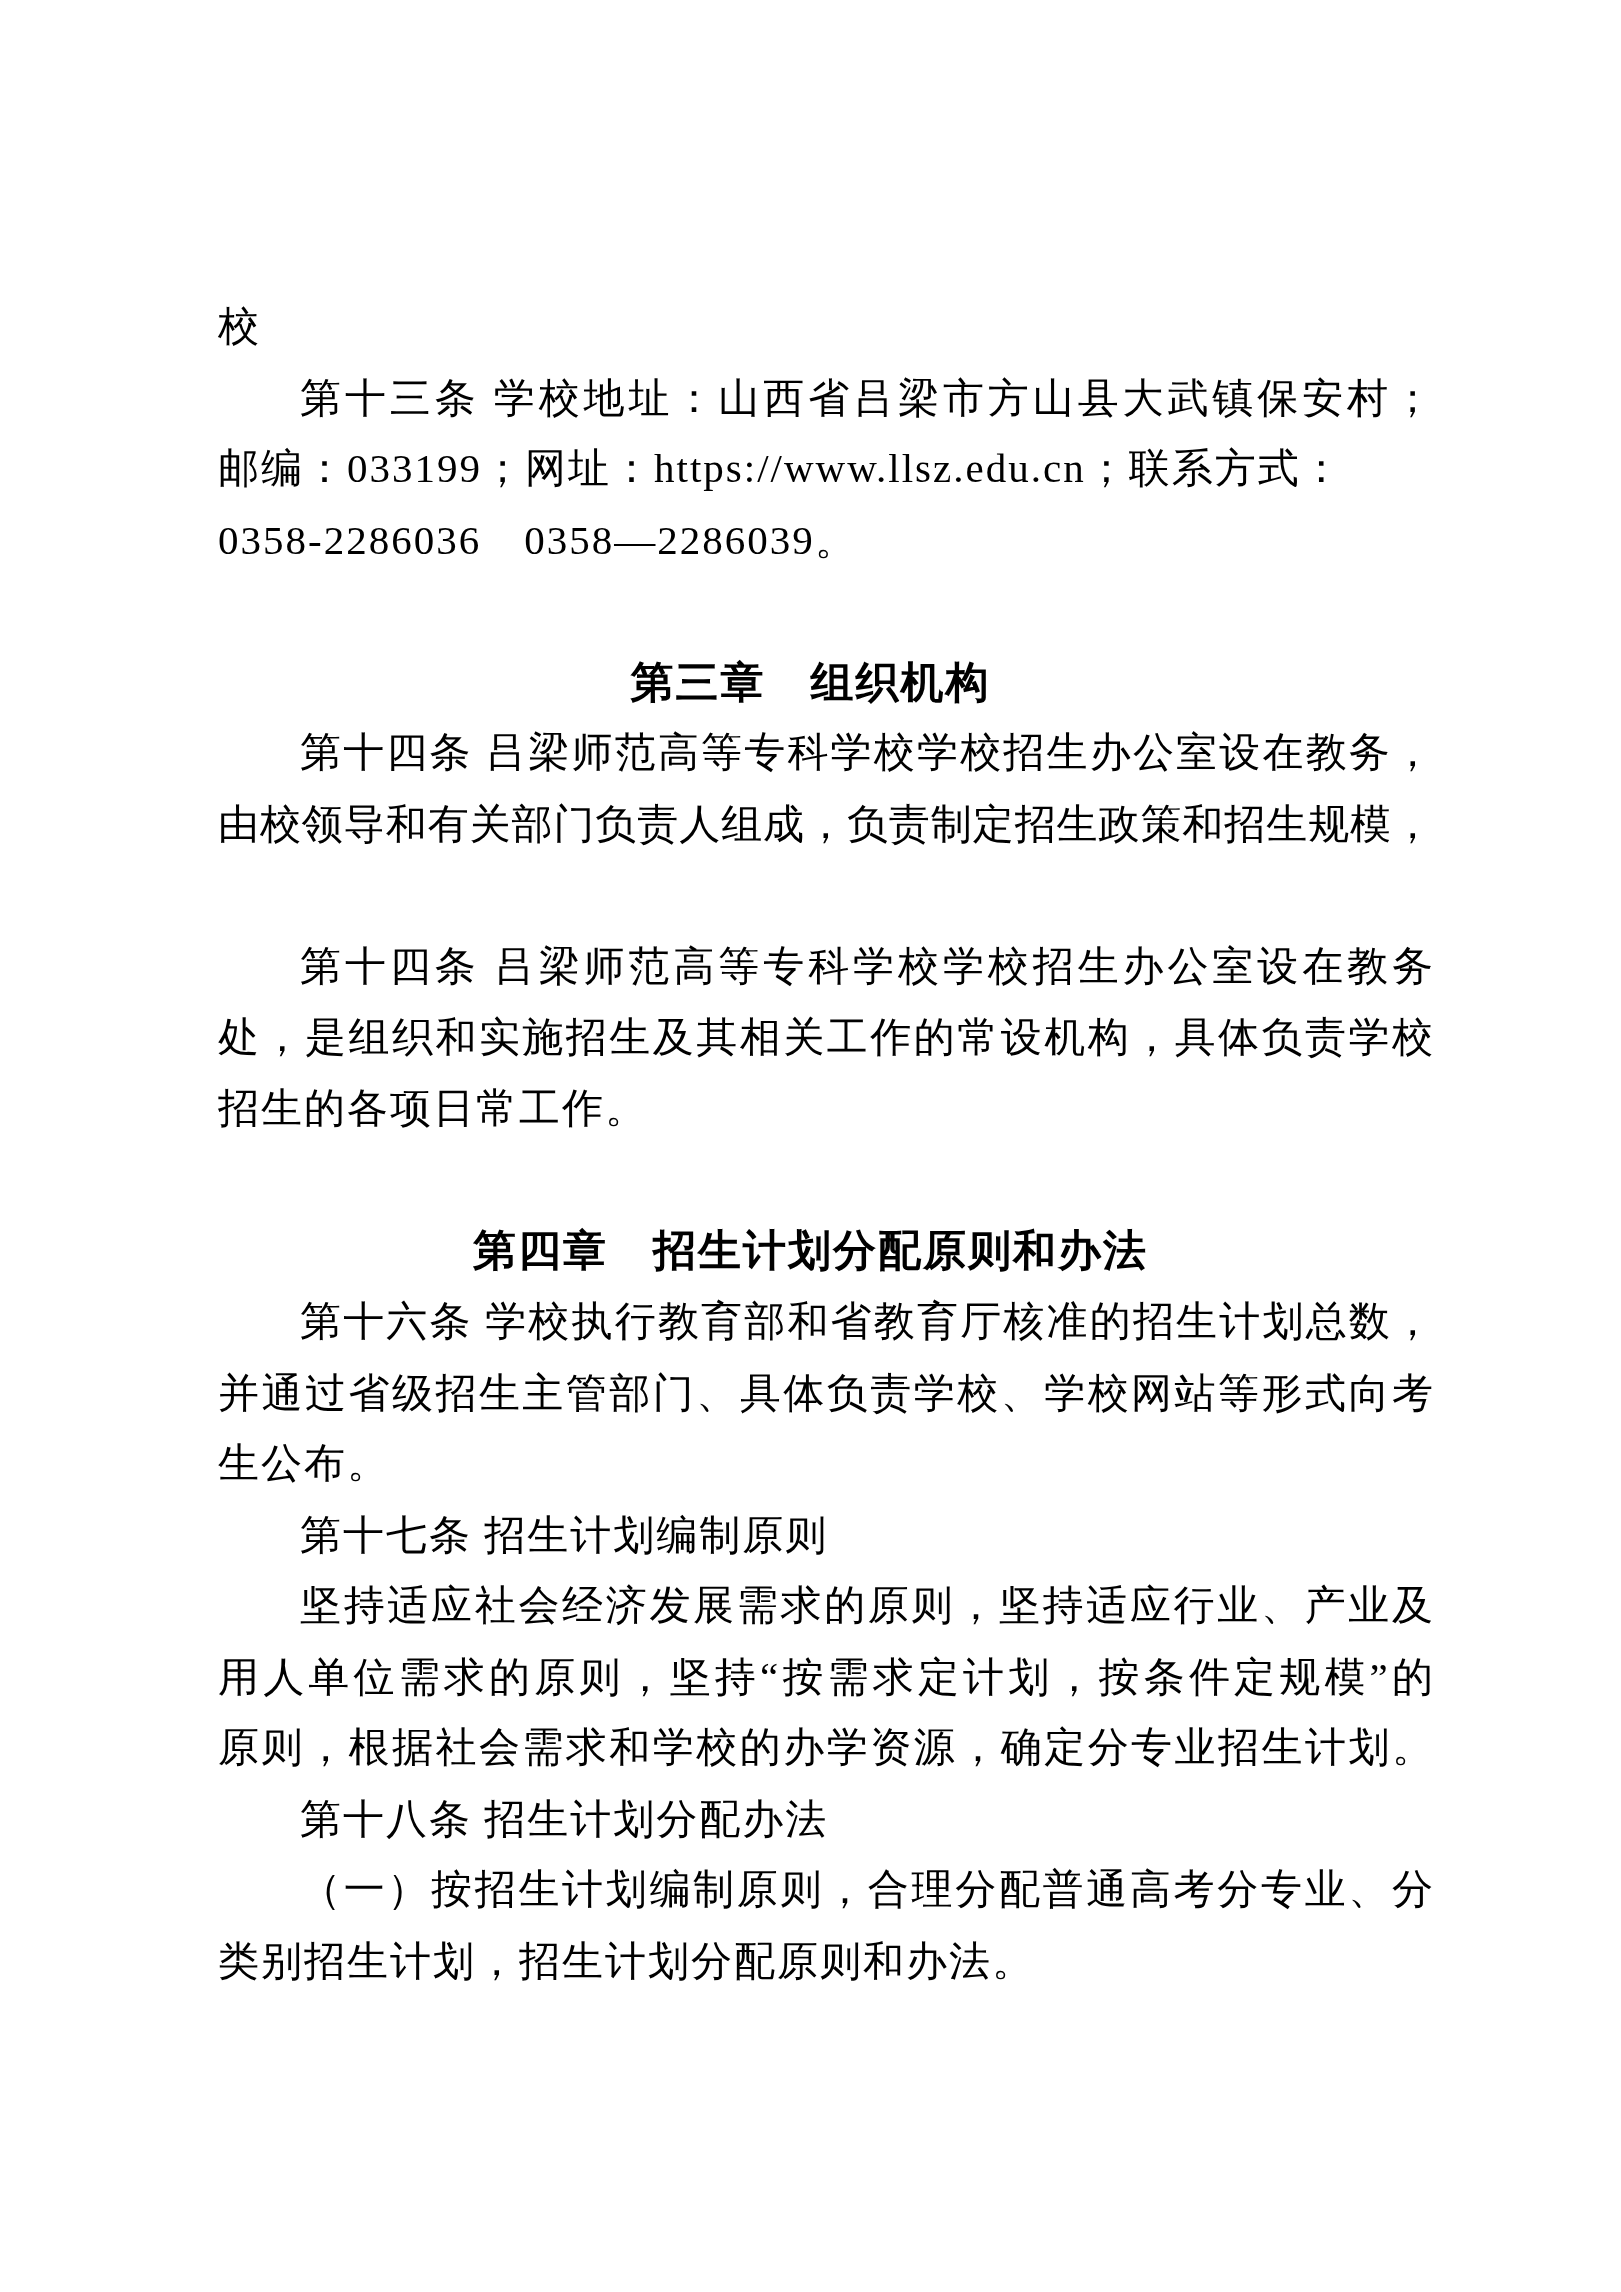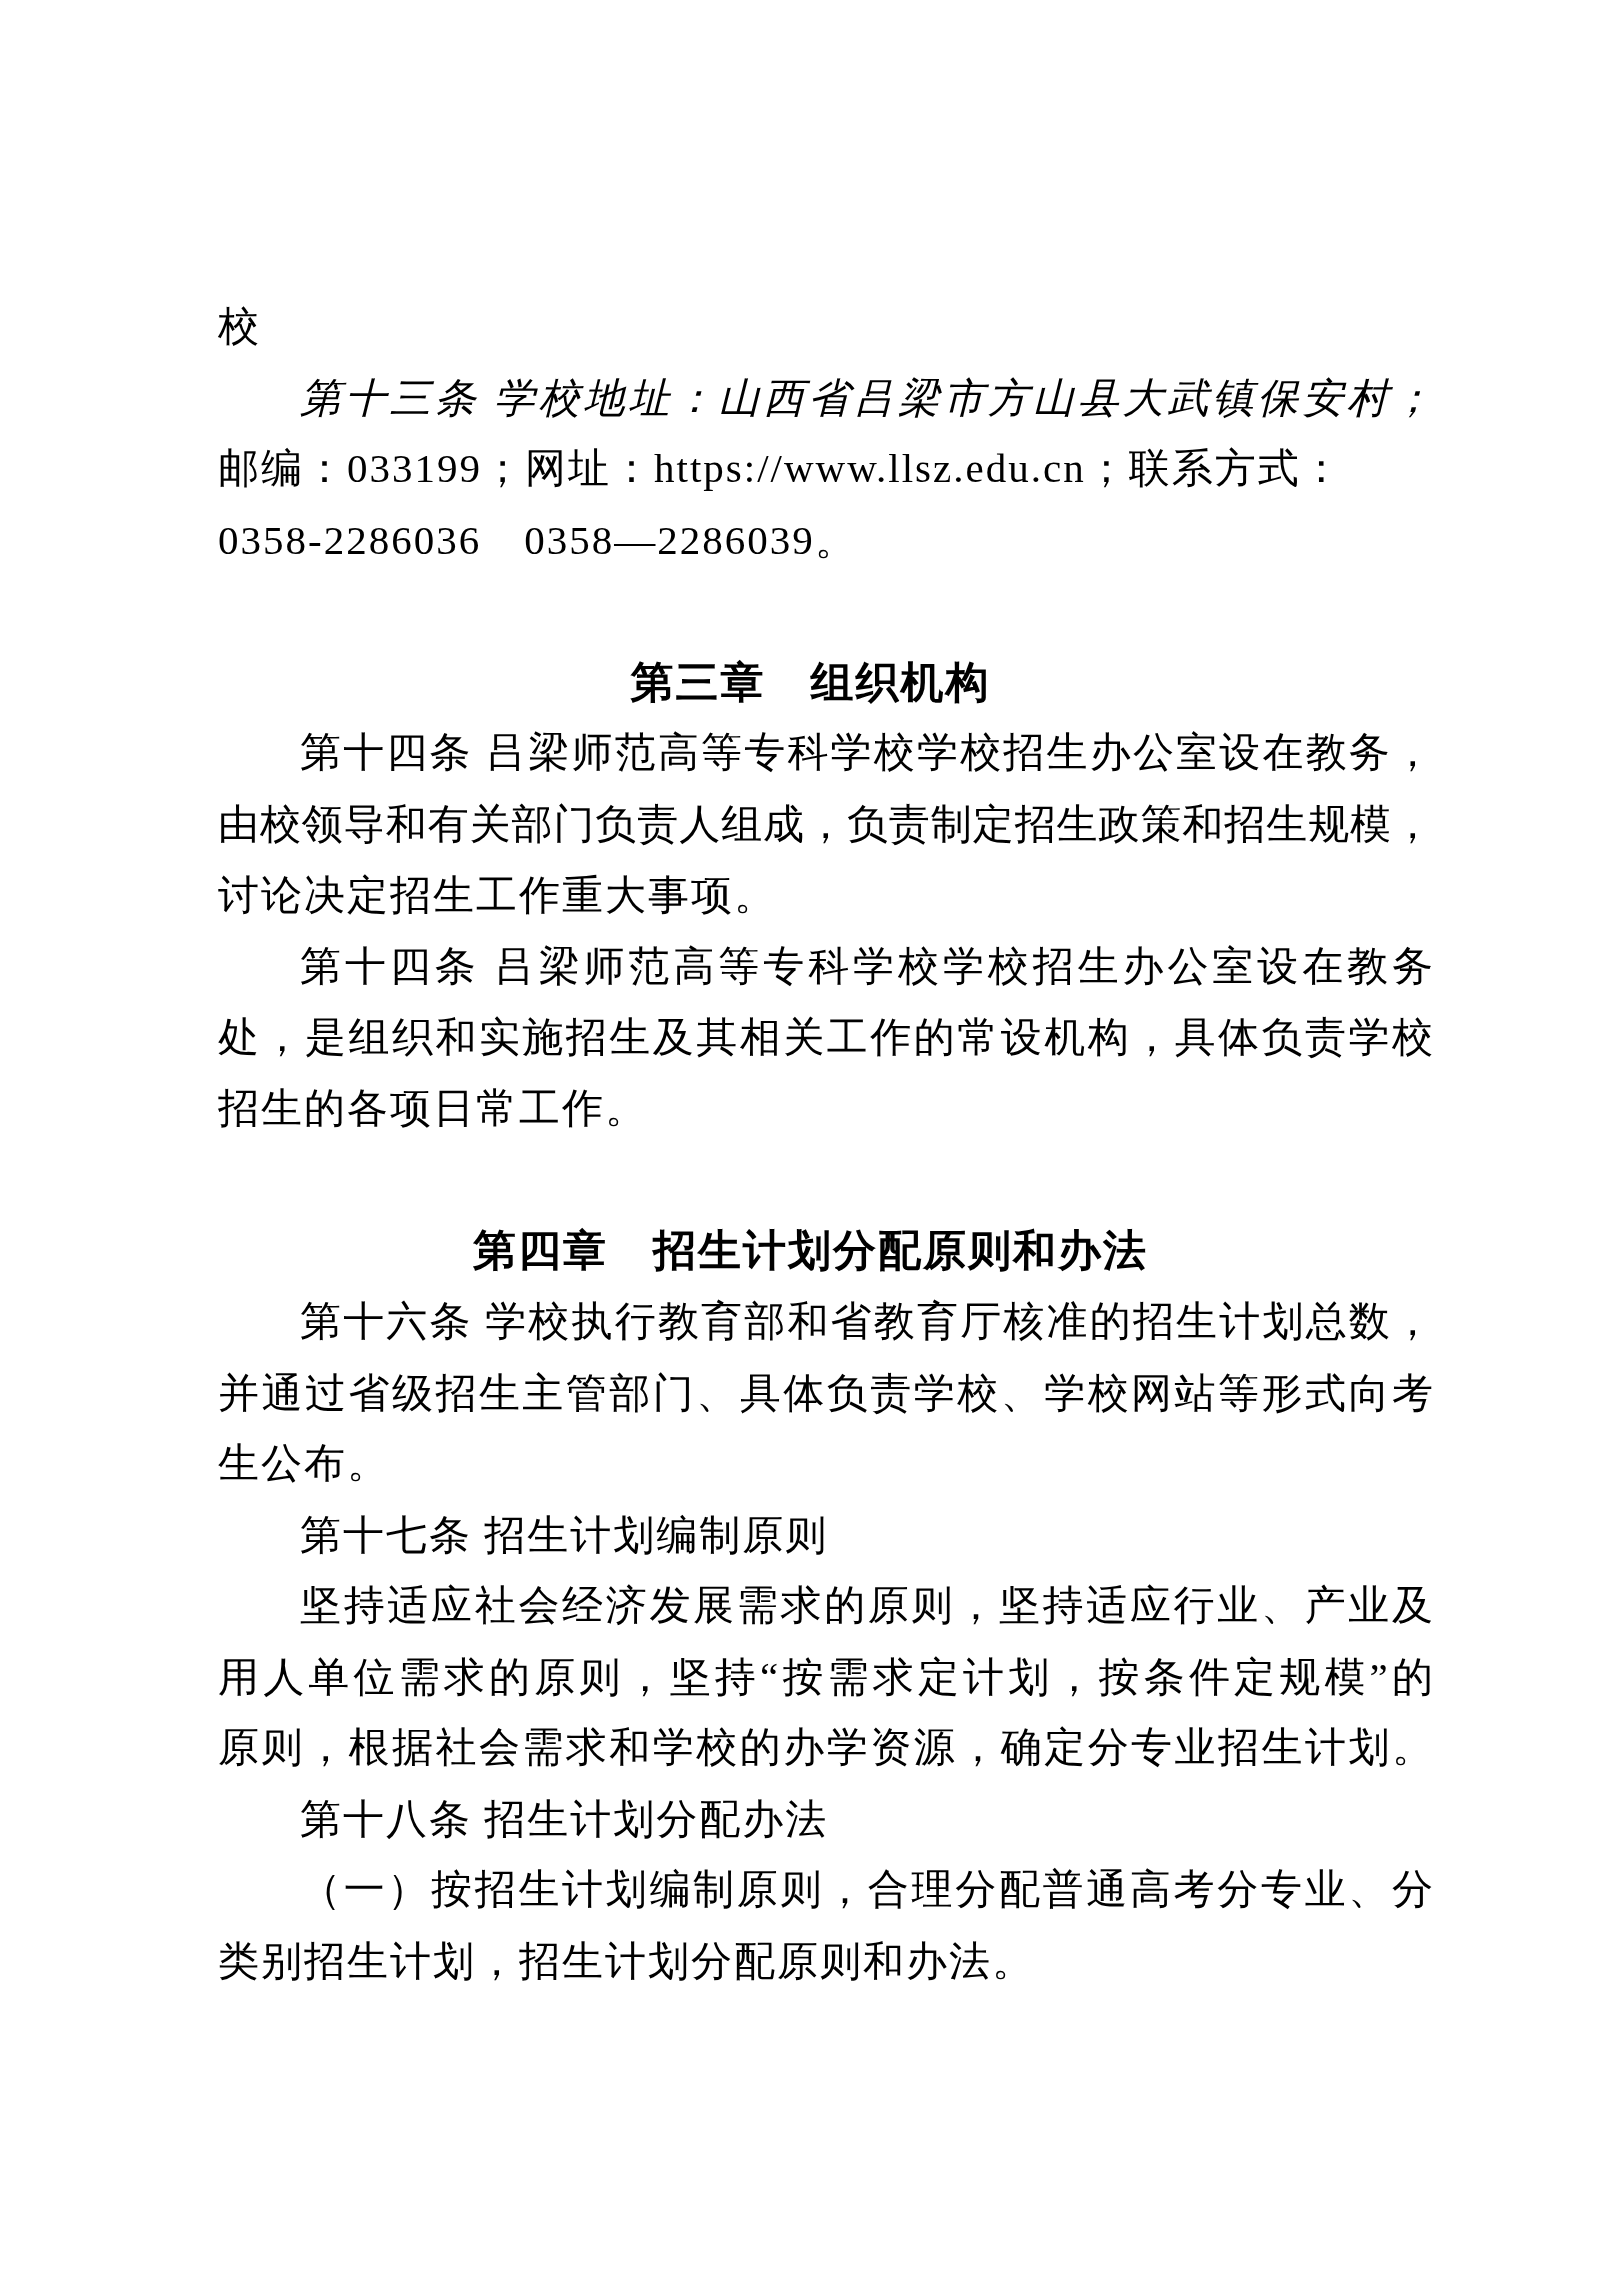--- a/index.html
+++ b/index.html
@@ -46,27 +46,26 @@
     font-weight: bold;
     font-size: 43px;
     letter-spacing: 2px;
   }
 </style>
 </head>
 <body>
 
 <div class="page" id="doc-page">
     <div class="line" style="top: 291px;">校</div>
-    <div class="line indent justify" style="top: 363px; font-style: italic;">第十三条 学校地址：山西省吕梁市方山县大武镇保安村；</div>
+    <div class="line indent justify" style="top: 363px;">第十三条 学校地址：山西省吕梁市方山县大武镇保安村；</div>
     <div class="line" style="top: 433px;">邮编：033199；网址：https://www.llsz.edu.cn；联系方式：</div>
     <div class="line" style="top: 505px;">0358-2286036　0358—2286039。</div>
     <div class="line heading" style="top: 647px;">第三章　组织机构</div>
     <div class="line indent justify" style="top: 717px;">第十四条 吕梁师范高等专科学校学校招生办公室设在教务，</div>
     <div class="line justify" style="top: 789px;">由校领导和有关部门负责人组成，负责制定招生政策和招生规模，</div>
-    <div class="line" style="top: 860px;">讨论决定招生工作重大事项。</div>
     <div class="line indent justify" style="top: 931px;">第十四条 吕梁师范高等专科学校学校招生办公室设在教务</div>
     <div class="line justify" style="top: 1002px;">处，是组织和实施招生及其相关工作的常设机构，具体负责学校</div>
     <div class="line" style="top: 1073px;">招生的各项日常工作。</div>
     <div class="line heading" style="top: 1215px;">第四章　招生计划分配原则和办法</div>
     <div class="line indent justify" style="top: 1286px;">第十六条 学校执行教育部和省教育厅核准的招生计划总数，</div>
     <div class="line justify" style="top: 1358px;">并通过省级招生主管部门、具体负责学校、学校网站等形式向考</div>
     <div class="line" style="top: 1428px;">生公布。</div>
     <div class="line indent" style="top: 1500px;">第十七条 招生计划编制原则</div>
     <div class="line indent justify" style="top: 1570px;">坚持适应社会经济发展需求的原则，坚持适应行业、产业及</div>
     <div class="line justify" style="top: 1642px;">用人单位需求的原则，坚持“按需求定计划，按条件定规模”的</div>

